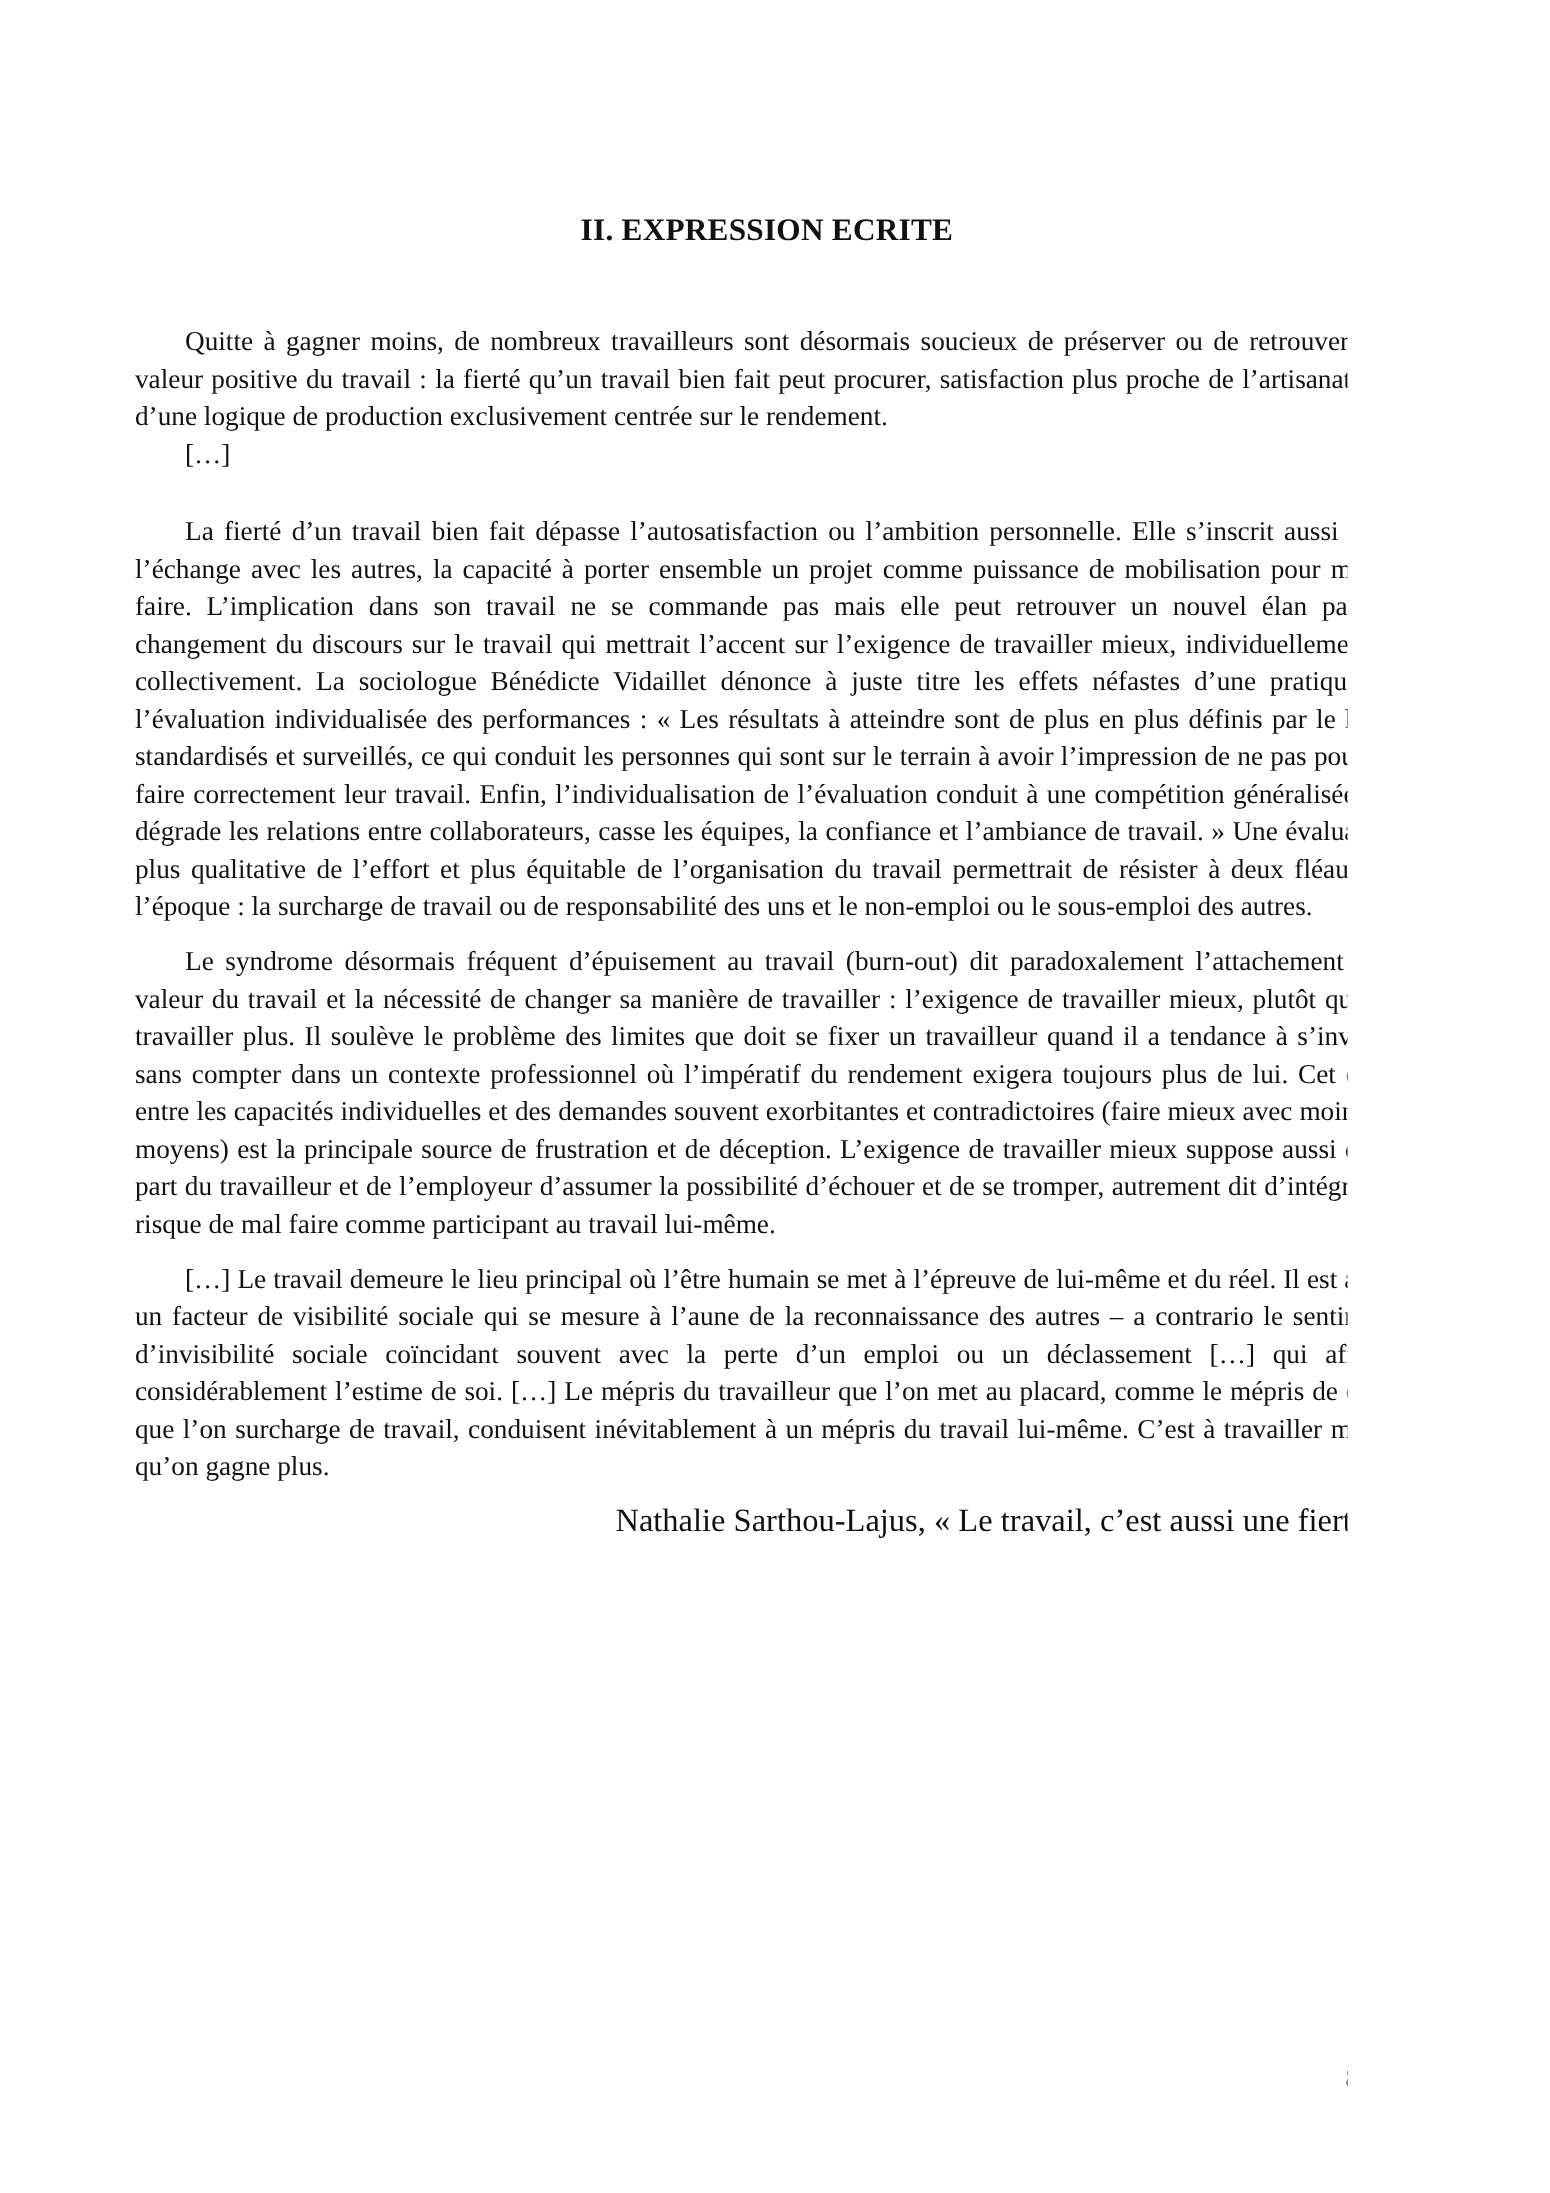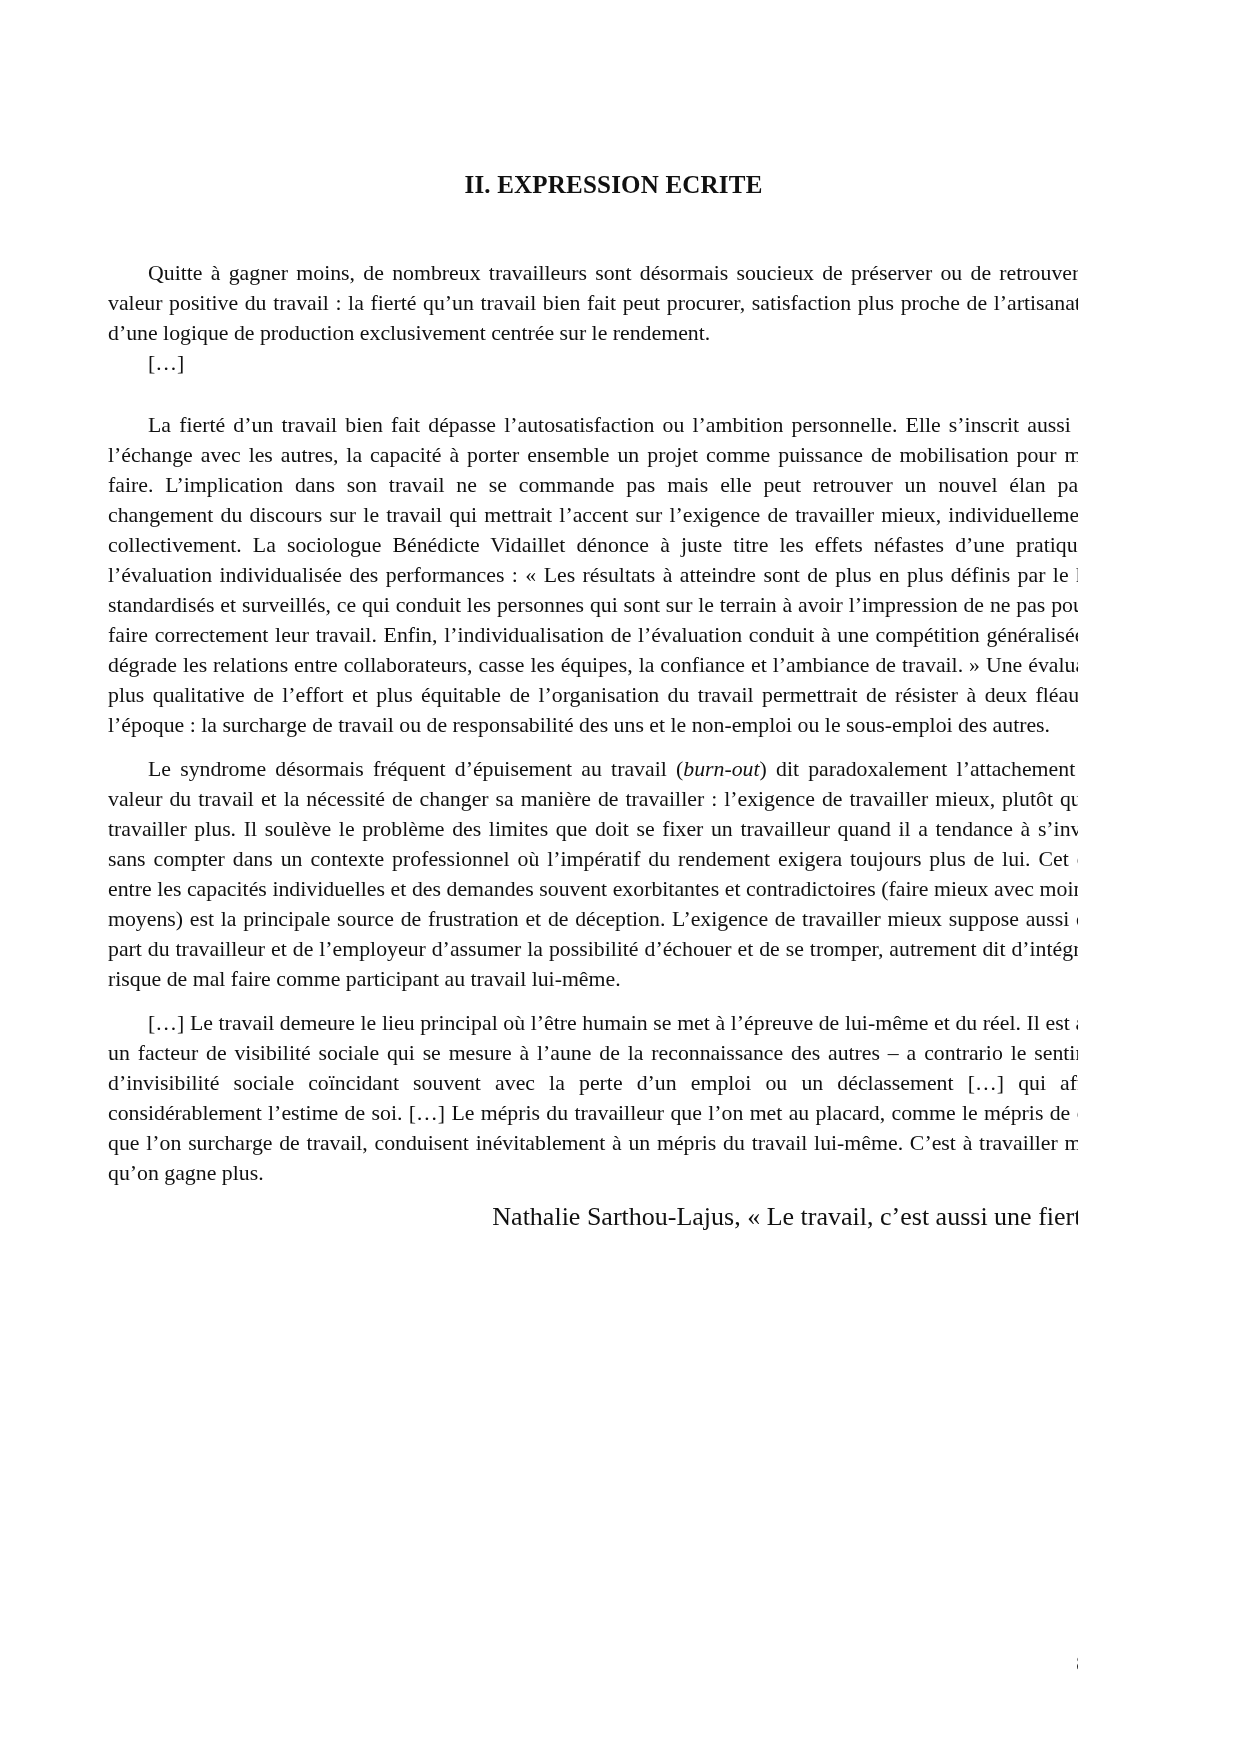--- a/index.html
+++ b/index.html
@@ -38,21 +38,20 @@
     text-indent: 40px;
     hyphens: none;
   }
   .para.first {
     margin-bottom: 32px;
   }
   .own-line {
     display: block;
   }
   .italic {
-    font-style: italic;
   }
   .citation {
     margin: 0;
     font-size: 26px;
     line-height: 30px;
     text-align: right;
   }
   .citation-line {
     display: block;
   }

